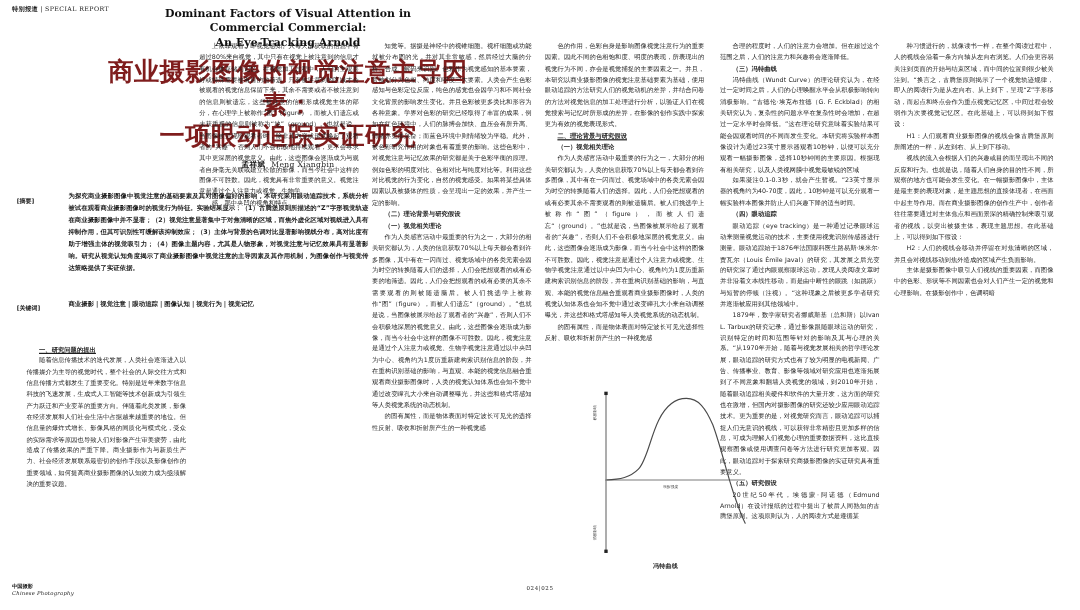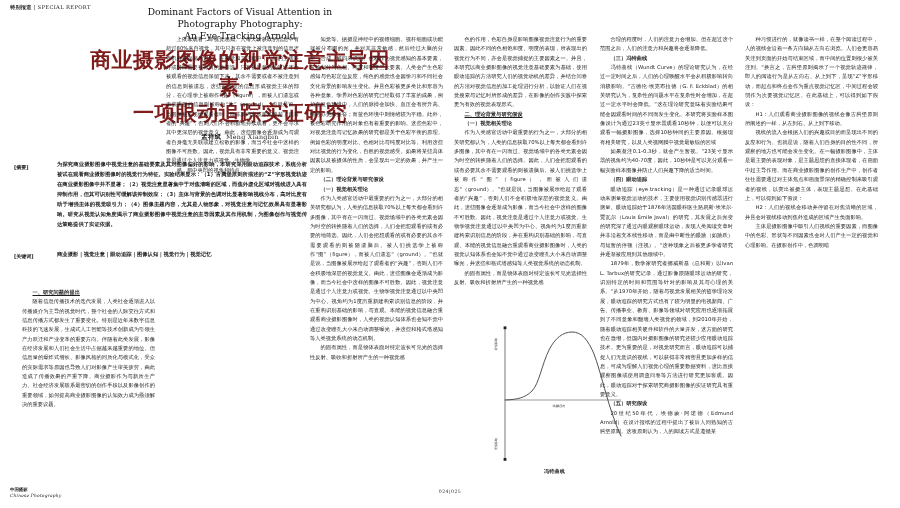--- a/index.html
+++ b/index.html
@@ -23,21 +23,21 @@
   .runhead .sep{font-weight:normal;padding:0 2px;}
   .runhead .en{font-family:"DejaVu Serif","Liberation Serif",serif;font-weight:normal;letter-spacing:.35px;}
 
   
   .titleblock{
     position:absolute;left:90px;top:6px;width:300px;
     text-align:center;
   }
   .entitle{
     font-family:"DejaVu Serif","Liberation Serif",serif;
-    font-size:9.1px;line-height:1.33;font-weight:normal;
+    font-size:9.1px;line-height:1.33;font-weight:bold;
     color:#101010;letter-spacing:.05px;
   }
   .cntitle{
     font-size:21px;line-height:1.26;
     font-weight:bold;color:#7f1d1d;
     margin-top:5px;letter-spacing:.4px;
   }
   .author{
     margin-top:6px;font-size:6.3px;letter-spacing:.3px;
   }
@@ -124,21 +124,21 @@
 
 <div class="page">
 
   <div class="runhead">
     <span>特别报道</span><span class="sep">|</span><span class="en">SPECIAL REPORT</span>
   </div>
 
   <div class="titleblock">
     <div class="entitle">
       <div>Dominant Factors of Visual Attention in</div>
-      <div>Photography Photography:</div>
+      <div>Commercial Commercial:</div>
       <div>An Eye-Tracking Arnold</div>
     </div>
     <div class="cntitle">
       <div>商业摄影图像的视觉注意主导因素：</div>
       <div>一项眼动追踪实证研究</div>
     </div>
     <div class="author">
       <span class="cn">孟祥斌</span><span class="en">Meng Xiangbin</span>
     </div>
   </div>

